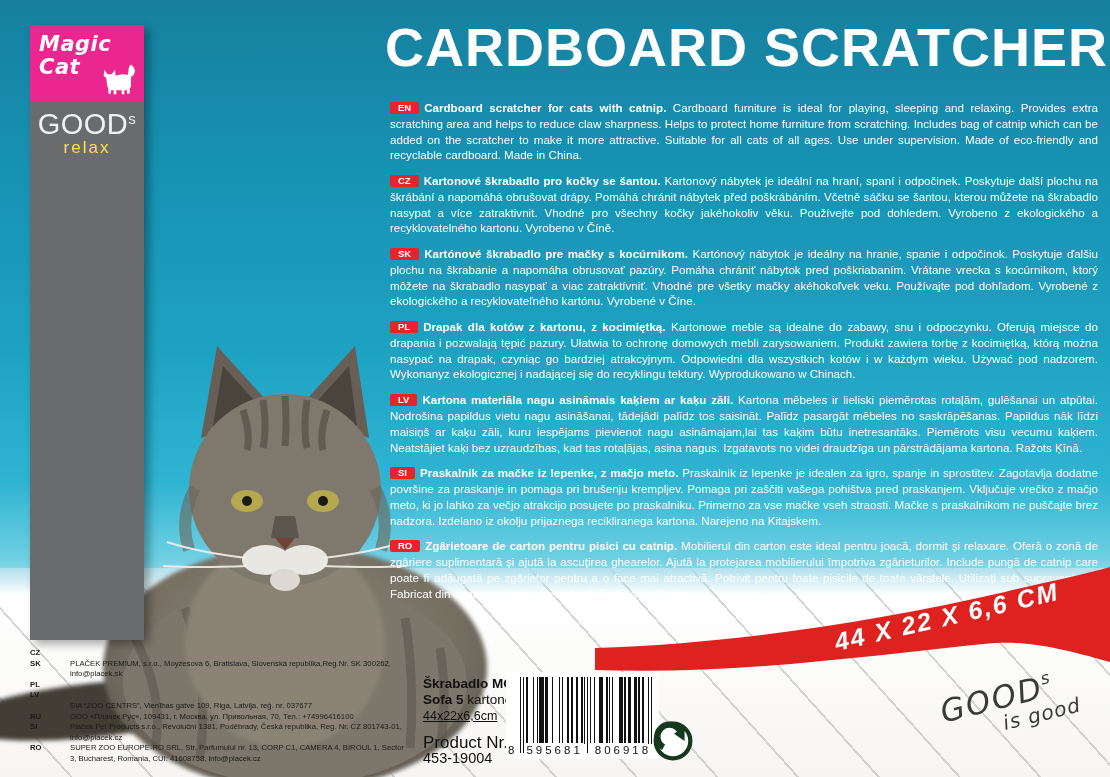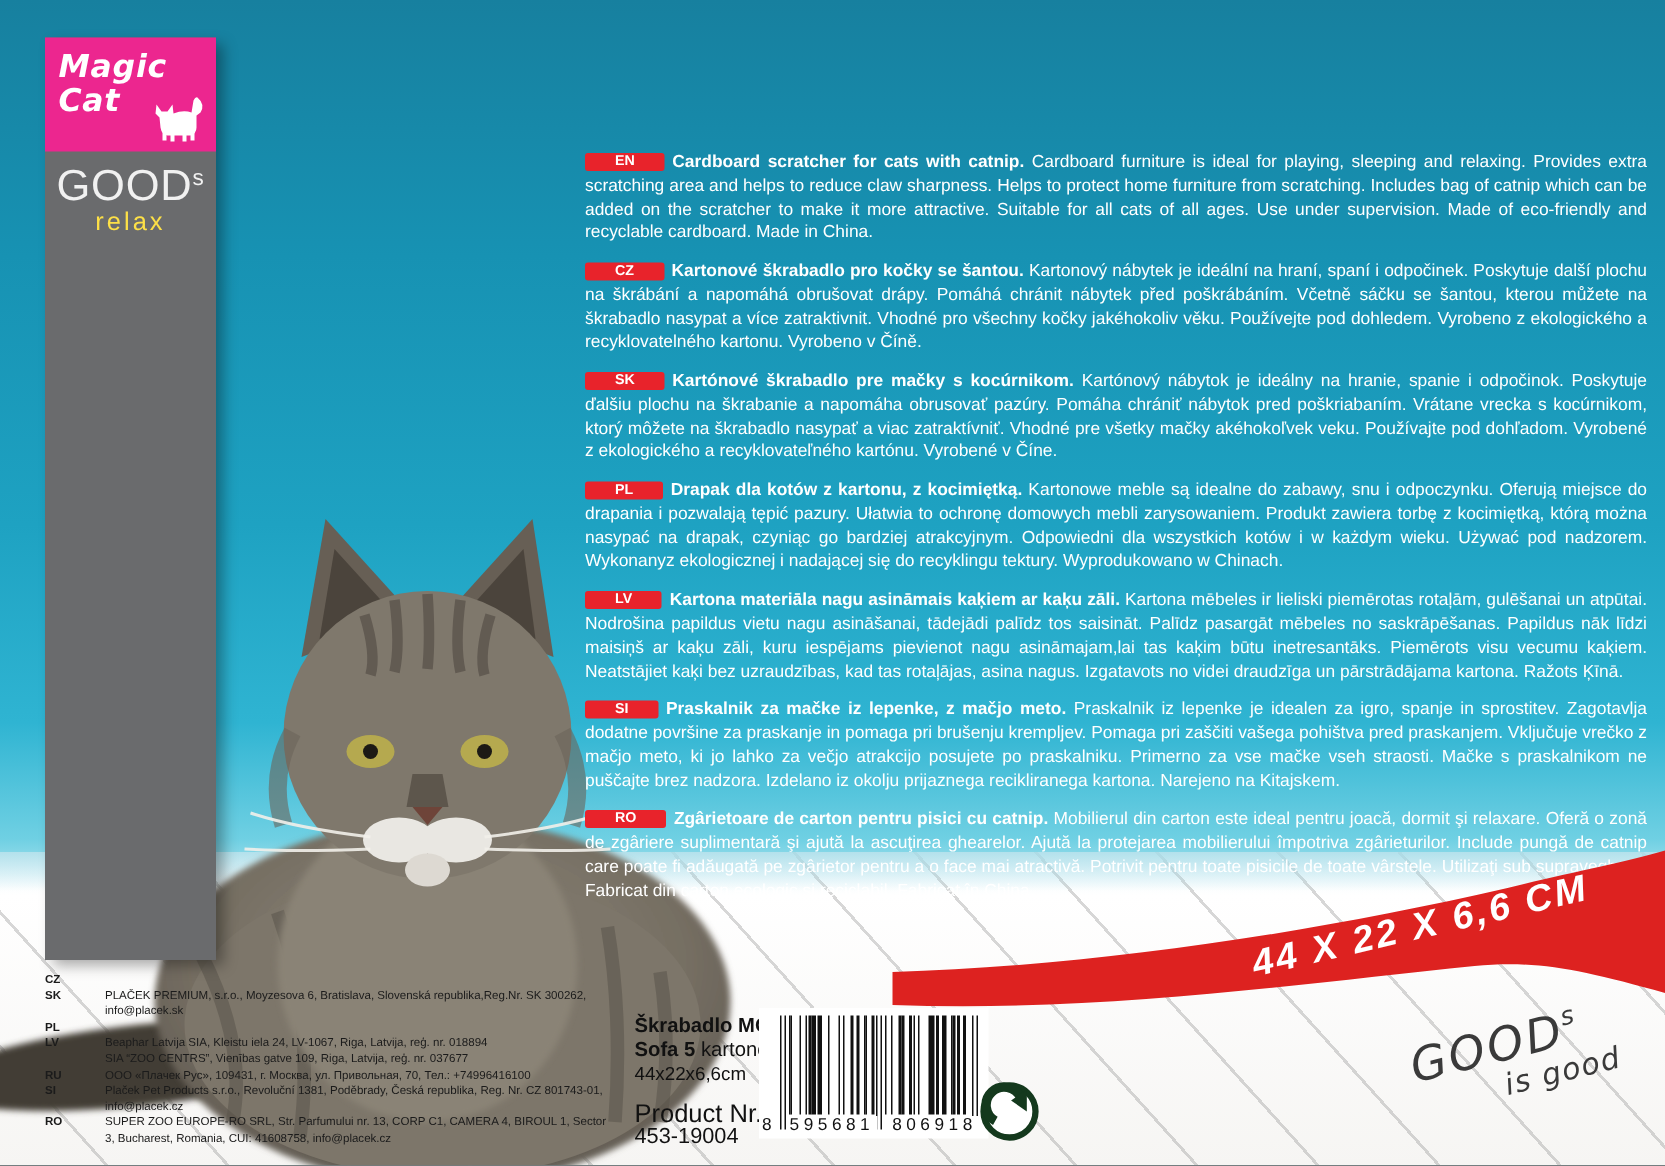--- a/index.html
+++ b/index.html
@@ -31,38 +31,38 @@
   .relax{position:absolute; left:14px; top:615px; width:452px; height:130px;
     transform:rotate(-90deg); transform-origin:0 0;
     font-size:118px; font-weight:bold; line-height:118px; letter-spacing:2px; white-space:nowrap;}
   
   .title{position:absolute; left:385px; top:16px; width:720px; z-index:2;
     color:#fff; font-weight:bold; font-size:54px; letter-spacing:1px; white-space:nowrap;}
   
   .descs{position:absolute; left:390px; top:100px; width:708px; z-index:2;}
   .desc{color:#fff; font-size:11.6px; line-height:1.36; text-align:justify; margin-bottom:10px;}
   .badge{display:inline-block; background:#e8232b; color:#fff; font-weight:bold; font-size:9.5px;
-    line-height:12px; padding:0 20px; border-radius:2px; margin-right:5px; vertical-align:1px;}
+    line-height:12px; padding:0 8px; border-radius:2px; margin-right:5px; vertical-align:1px;}
   .lead{font-weight:bold;}
   
   .ribbon{position:absolute; left:585px; top:548px; width:525px; height:145px; z-index:5;}
   
   .cat{position:absolute; left:-15px; top:338px; width:510px; height:439px; z-index:2;}
   
   .dist{position:absolute; left:30px; top:648px; width:378px; z-index:6; color:#1b1b1b;}
   .dist-head{font-size:8.8px; font-weight:bold; font-style:italic; margin-bottom:2px;}
   .dist-row{display:flex; font-size:7.7px; line-height:10.6px;}
   .dist-code{width:40px; font-weight:bold; flex:none;}
   .dist-addr{flex:1;}
   
   .product{position:absolute; left:423px; top:676px; z-index:6; color:#111;}
   .p-name1{font-size:13.5px; font-weight:bold; line-height:16px;}
   .p-name2{font-size:13.5px; line-height:16px;}
   .p-name2 b{font-weight:bold;}
-  .p-size{font-size:12.5px; line-height:16px;}
+  .p-size{font-size:12.5px; line-height:16px;text-decoration:underline;}
   .p-nrlab{font-size:17px; margin-top:12px; line-height:14px;}
   .p-nr{font-size:14.5px; font-weight:normal;}
   .barcode{position:absolute; left:506px; top:672px; z-index:6; background:#fff; padding:5px 6px 3px 14px;}
   .bars{display:flex; align-items:flex-start; height:76px;}
   .bars span{display:block; width:1.4px; height:66px;}
   .bars span.on{background:#111;}
   .bars span.guard{height:76px;}
   .bc-digits{display:flex; font-size:11.5px; color:#111; margin-top:-9px; background:transparent;}
   .bc-digits i{font-style:normal; background:#fff; padding:0 2px; letter-spacing:3px;}
   .bc-digits i:first-child{margin-left:-14px; letter-spacing:0;}
@@ -141,20 +141,21 @@
         <rect x="42" y="38" width="4" height="9" fill="#fff"></rect>
       </svg>
     </div>
     <div class="goodsbox">
       <div class="goods-main"><span>GOOD</span><sup>s</sup></div>
       <div class="goods-tag">relax</div>
     </div>
   </div>
   <div class="relax" id="relax"><span style="color: rgb(196, 45, 144);">R</span><span style="color: rgb(240, 79, 35);">E</span><span style="color: rgb(156, 103, 51);">L</span><span style="color: rgb(247, 237, 26);">A</span><span style="color: rgb(41, 170, 225);">X</span></div>
 
+  <div class="title">CARDBOARD SCRATCHER</div>
 
   <div class="descs" id="descs">
       <p class="desc"><span class="badge">EN</span><span class="lead">Cardboard scratcher for cats with catnip. </span>Cardboard furniture is ideal for playing, sleeping and relaxing. Provides extra scratching area and helps to reduce claw sharpness. Helps to protect home furniture from scratching. Includes bag of catnip which can be added on the scratcher to make it more attractive. Suitable for all cats of all ages. Use under supervision. Made of eco-friendly and recyclable cardboard. Made in China.</p>
       <p class="desc"><span class="badge">CZ</span><span class="lead">Kartonové škrabadlo pro kočky se šantou. </span>Kartonový nábytek je ideální na hraní, spaní i odpočinek. Poskytuje další plochu na škrábání a napomáhá obrušovat drápy. Pomáhá chránit nábytek před poškrábáním. Včetně sáčku se šantou, kterou můžete na škrabadlo nasypat a více zatraktivnit. Vhodné pro všechny kočky jakéhokoliv věku. Používejte pod dohledem. Vyrobeno z ekologického a recyklovatelného kartonu. Vyrobeno v Číně.</p>
       <p class="desc"><span class="badge">SK</span><span class="lead">Kartónové škrabadlo pre mačky s kocúrnikom. </span>Kartónový nábytok je ideálny na hranie, spanie i odpočinok. Poskytuje ďalšiu plochu na škrabanie a napomáha obrusovať pazúry. Pomáha chrániť nábytok pred poškriabaním. Vrátane vrecka s kocúrnikom, ktorý môžete na škrabadlo nasypať a viac zatraktívniť. Vhodné pre všetky mačky akéhokoľvek veku. Používajte pod dohľadom. Vyrobené z ekologického a recyklovateľného kartónu. Vyrobené v Číne.</p>
       <p class="desc"><span class="badge">PL</span><span class="lead">Drapak dla kotów z kartonu, z kocimiętką. </span>Kartonowe meble są idealne do zabawy, snu i odpoczynku. Oferują miejsce do drapania i pozwalają tępić pazury. Ułatwia to ochronę domowych mebli zarysowaniem. Produkt zawiera torbę z kocimiętką, którą można nasypać na drapak, czyniąc go bardziej atrakcyjnym. Odpowiedni dla wszystkich kotów i w każdym wieku. Używać pod nadzorem. Wykonanyz ekologicznej i nadającej się do recyklingu tektury. Wyprodukowano w Chinach.</p>
       <p class="desc"><span class="badge">LV</span><span class="lead">Kartona materiāla nagu asināmais kaķiem ar kaķu zāli. </span>Kartona mēbeles ir lieliski piemērotas rotaļām, gulēšanai un atpūtai. Nodrošina papildus vietu nagu asināšanai, tādejādi palīdz tos saisināt. Palīdz pasargāt mēbeles no saskrāpēšanas. Papildus nāk līdzi maisiņš ar kaķu zāli, kuru iespējams pievienot nagu asināmajam,lai tas kaķim būtu inetresantāks. Piemērots visu vecumu kaķiem. Neatstājiet kaķi bez uzraudzības, kad tas rotaļājas, asina nagus. Izgatavots no videi draudzīga un pārstrādājama kartona. Ražots Ķīnā.</p>
       <p class="desc"><span class="badge">SI</span><span class="lead">Praskalnik za mačke iz lepenke, z mačjo meto. </span>Praskalnik iz lepenke je idealen za igro, spanje in sprostitev. Zagotavlja dodatne površine za praskanje in pomaga pri brušenju krempljev. Pomaga pri zaščiti vašega pohištva pred praskanjem. Vključuje vrečko z mačjo meto, ki jo lahko za večjo atrakcijo posujete po praskalniku. Primerno za vse mačke vseh straosti. Mačke s praskalnikom ne puščajte brez nadzora. Izdelano iz okolju prijaznega recikliranega kartona. Narejeno na Kitajskem.</p>
       <p class="desc"><span class="badge">RO</span><span class="lead">Zgârietoare de carton pentru pisici cu catnip. </span>Mobilierul din carton este ideal pentru joacă, dormit şi relaxare. Oferă o zonă de zgâriere suplimentară şi ajută la ascuţirea ghearelor. Ajută la protejarea mobilierului împotriva zgârieturilor. Include pungă de catnip care poate fi adăugată pe zgârietor pentru a o face mai atractivă. Potrivit pentru toate pisicile de toate vârstele. Utilizaţi sub supraveghere. Fabricat din carton ecologic şi reciclabil. Fabricat în China.</p>
     </div>
@@ -171,21 +172,20 @@
         </div>
         <div class="dist-row">
           <span class="dist-code">SK</span>
           <span class="dist-addr">PLAČEK PREMIUM, s.r.o., Moyzesova 6,  Bratislava, Slovenská republika,Reg.Nr. SK 300262, info@placek.sk</span>
         </div>
         <div class="dist-row">
           <span class="dist-code">PL</span>
         </div>
         <div class="dist-row">
           <span class="dist-code">LV</span>
-          <span class="dist-addr">Beaphar Latvija SIA, Kleistu iela 24, LV-1067, Riga, Latvija, reģ. nr. 018894</span>
         </div>
         <div class="dist-row">
           <span class="dist-code"></span>
           <span class="dist-addr">SIA “ZOO CENTRS”, Vienības gatve 109, Riga, Latvija, reģ. nr. 037677</span>
         </div>
         <div class="dist-row">
           <span class="dist-code">RU</span>
           <span class="dist-addr">ООО «Плачек Рус», 109431, г. Москва, ул. Привольная, 70, Тел.: +74996416100</span>
         </div>
         <div class="dist-row">

